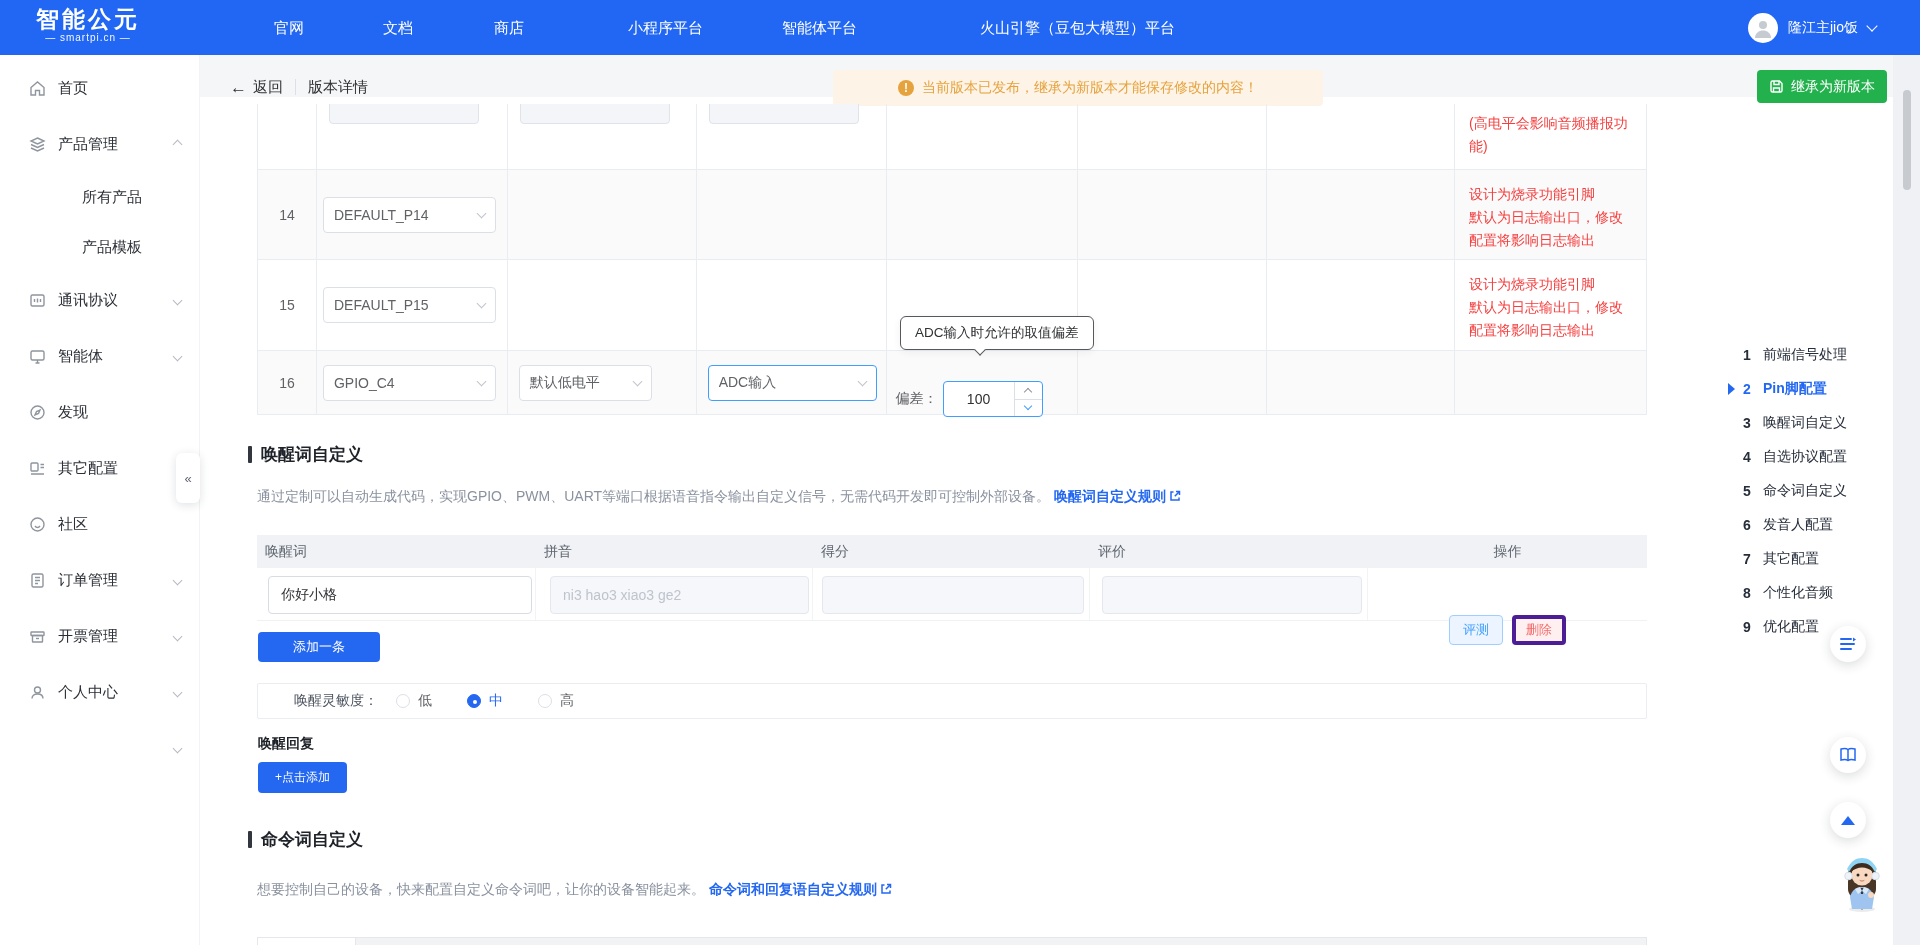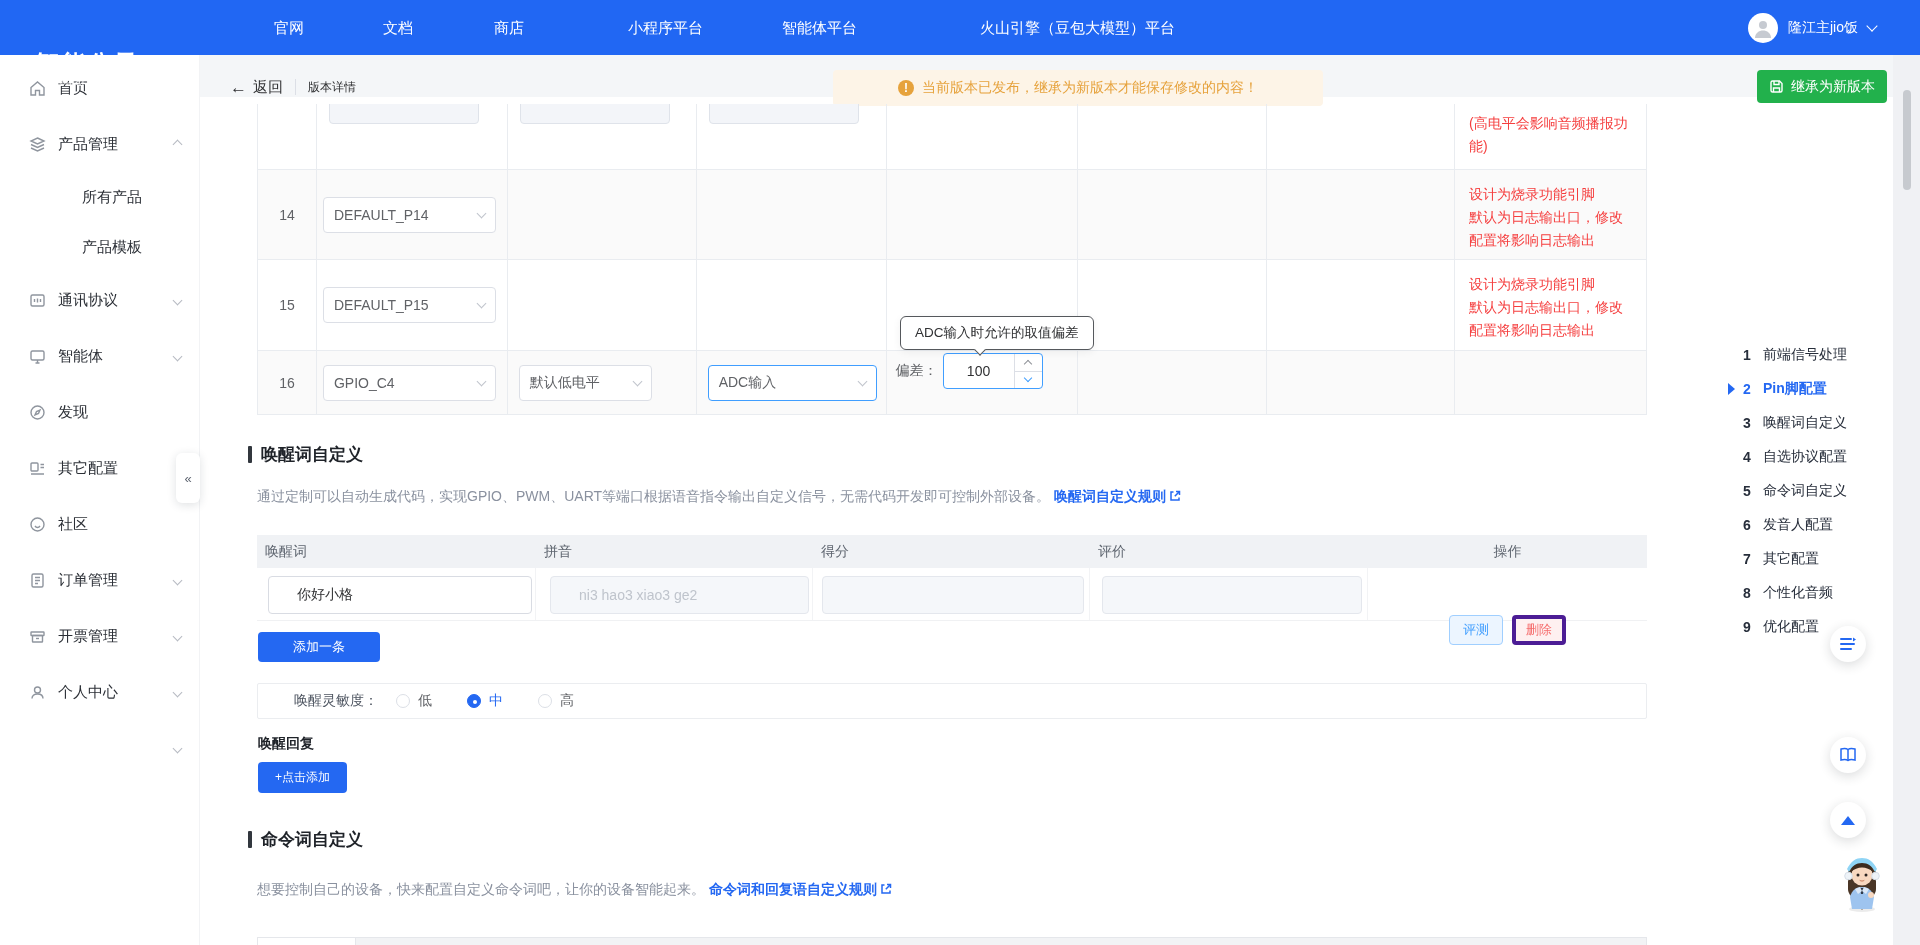--- a/index.html
+++ b/index.html
@@ -3,21 +3,21 @@
 <meta charset="utf-8">
 <style>
   * { margin:0; padding:0; box-sizing:border-box; }
   html,body { width:1920px; height:945px; overflow:hidden; }
   body { font-family:"Liberation Sans", sans-serif; font-size:14px; color:#303133; background:#fff; }
   .app { position:relative; width:1920px; height:945px; overflow:hidden; background:#fff; }
 
   
   .topnav { position:absolute; left:0; top:0; width:1920px; height:55px; background:#2167f3; z-index:30; }
   .logo { position:absolute; left:36px; top:6px; color:#fff; text-align:center; }
-  .logo-title { font-size:23px; font-weight:800; letter-spacing:3px; line-height:26px;margin-top:44px; }
+  .logo-title { font-size:23px; font-weight:800; letter-spacing:3px; line-height:26px; }
   .logo-sub { font-size:10px; letter-spacing:1px; opacity:.95; }
   .nav-item { position:absolute; top:0; height:55px; line-height:55px; color:#fff; font-size:15px; cursor:pointer; white-space:nowrap; }
   .n1{left:274px}.n2{left:383px}.n3{left:494px}.n4{left:628px}.n5{left:782px}.n6{left:980px}
   .topuser { position:absolute; right:44px; top:0; height:55px; display:flex; align-items:center; gap:10px; color:#fff; }
   .avatar { width:30px; height:30px; border-radius:50%; background:#fff; position:relative; overflow:hidden; }
   .avatar svg { position:absolute; left:4px; top:4px; }
   .chev { display:inline-block; width:8px; height:8px; border-right:1.6px solid currentColor; border-bottom:1.6px solid currentColor; transform:rotate(45deg); }
   .chev.up { transform:rotate(-135deg); }
   .topuser .chev { margin-top:-4px; }
 
@@ -34,40 +34,40 @@
   
   .main { position:absolute; left:200px; top:55px; width:1720px; height:890px; background:#fff; overflow:hidden; }
   .head-strip { position:absolute; left:0; top:0; width:1720px; height:42px; background:#f4f6f8; }
   .right-strip { position:absolute; right:0; top:0; width:27px; height:890px; background:#f0f1f4; }
   .scroll-thumb { position:absolute; left:1703px; top:35px; width:8px; height:100px; border-radius:4px; background:#c7cacf; }
 
   .back-row { position:absolute; left:30px; top:18px; height:28px; display:flex; align-items:center; gap:12px; }
   .back-link { display:flex; align-items:center; gap:6px; color:#303133; font-size:15px; cursor:pointer; }
   .back-arrow { font-size:17px; line-height:15px; }
   .v-div { width:1px; height:16px; background:#dcdfe6; }
-  .page-title { font-size:12px; color:#303133;font-family:Liberation Serif, serif; }
+  .page-title { font-size:15px; color:#303133;font-family:Liberation Serif, serif; }
 
   .warn-banner { position:absolute; left:633px; top:15px; width:490px; height:36px; background:#fdf4e7; border-radius:4px; display:flex; align-items:center; justify-content:center; gap:8px; color:#e6a23c; font-size:14px; }
   .warn-icon { width:16px; height:16px; border-radius:50%; background:#e6a23c; color:#fff; font-size:12px; font-weight:700; display:flex; align-items:center; justify-content:center; flex:none; }
 
   .inherit-btn { position:absolute; left:1557px; top:15px; width:130px; height:33px; background:#22b14c; border:none; border-radius:4px; color:#fff; font-size:14px; display:flex; align-items:center; justify-content:center; gap:7px; cursor:pointer; font-family:inherit; }
 
   
   .pin-table { position:absolute; left:57px; top:49px; width:1390px; border-left:1px solid #e9ecf0; }
   .prow { display:flex; }
   .prow.stripe { background:#fafafa; }
   .pcell { border-right:1px solid #e9ecf0; border-bottom:1px solid #e9ecf0; position:relative; overflow:hidden; }
   .c1{width:59px}.c2{width:191px}.c3{width:189px}.c4{width:190px}.c5{width:192px}.c6{width:189px}.c7{width:188px}.c8{width:192px}
   .rownum { display:flex; align-items:center; justify-content:center; color:#606266; }
   .sel { position:absolute; height:36px; background:#fff; border:1px solid #dcdfe6; border-radius:4px; display:flex; align-items:center; justify-content:space-between; padding:0 10px; color:#606266; cursor:pointer; }
   .sel .chev { width:7px; height:7px; border-color:#c0c4cc; margin-top:-3px; }
   .sel.focus { border-color:#409eff; }
   .cut-input { position:absolute; left:12px; top:-20px; width:150px; height:40px; border:1px solid #dfe3ea; background:#f3f5f9; border-radius:4px; }
   .red-note { padding:13px 12px 0 14px; color:#f53f3f; line-height:23px; font-size:14px; white-space:pre-line; }
-  .dev-wrap { position:absolute; left:9px; top:2px; display:flex; align-items:center; }
+  .dev-wrap { position:absolute; left:9px; top:30px; display:flex; align-items:center; }
   .dev-label { color:#606266; margin-right:5px; white-space:nowrap; }
   .spin { width:100px; height:36px; border:1px solid #409eff; border-radius:4px; background:#fff; display:flex; overflow:hidden; }
   .spin-val { flex:1; display:flex; align-items:center; justify-content:center; color:#303133; }
   .spin-btns { width:28px; border-left:1px solid #dcdfe6; display:flex; flex-direction:column; }
   .spin-btns > div { flex:1; display:flex; align-items:center; justify-content:center; cursor:pointer; }
   .spin-btns .chev { width:6px; height:6px; border-color:#909399; }
   .spin-up .chev { transform:rotate(-135deg); margin-top:3px; }
   .spin-dn { border-top:1px solid #dcdfe6; }
   .spin-dn .chev { margin-top:-3px; border-color:#409eff; }
 
@@ -84,21 +84,21 @@
 
   
   .wake-table { position:absolute; left:57px; top:480px; width:1390px; }
   .wk-head { display:flex; height:33px; background:#f0f2f5; align-items:center; color:#5f6670; }
   .wk-head > div { padding-left:8px; }
   .w1{width:279px}.w2{width:277px}.w3{width:277px}.w4{width:278px}.w5{width:279px}
   .wk-head .w5 { text-align:center; padding-left:0; }
   .wk-row { display:flex; height:53px; background:#fff; border-bottom:1px solid #f0f1f3; }
   .wk-row > div { position:relative; border-right:1px solid #f2f3f5; }
   .wk-row > div:last-child { border-right:none;margin-top:36px; }
-  .txt-input { position:absolute; top:8px; height:38px; border:1px solid #d9dce3; border-radius:4px; background:#fff; padding:0 28px; font-size:14px; color:#303133; font-family:inherit; outline:none; }
+  .txt-input { position:absolute; top:8px; height:38px; border:1px solid #d9dce3; border-radius:4px; background:#fff; padding:0 12px; font-size:14px; color:#303133; font-family:inherit; outline:none; }
   .txt-input.disabled { background:#f5f7fa; border-color:#e4e7ed; }
   .txt-input::placeholder { color:#bfc4cc; }
   .op-btns { position:absolute; left:0; top:11px; width:100%; display:flex; justify-content:center; gap:9px; }
   .mini-btn { height:30px; width:54px; border-radius:4px; font-size:13px; cursor:pointer; font-family:inherit; }
   .btn-eval { background:#ecf5ff; border:1px solid #a0cfff; color:#409eff; }
   .btn-del { background:#fef0f0; border:4px solid #4c1d95; color:#f56c6c; }
 
   .blue-btn { position:absolute; background:#2468f2; color:#fff; border:none; border-radius:4px; cursor:pointer; font-family:inherit; }
   .add-one { left:58px; top:577px; width:122px; height:30px; font-size:13px; }
   .add-reply { left:58px; top:707px; width:89px; height:31px; font-size:12px; }

